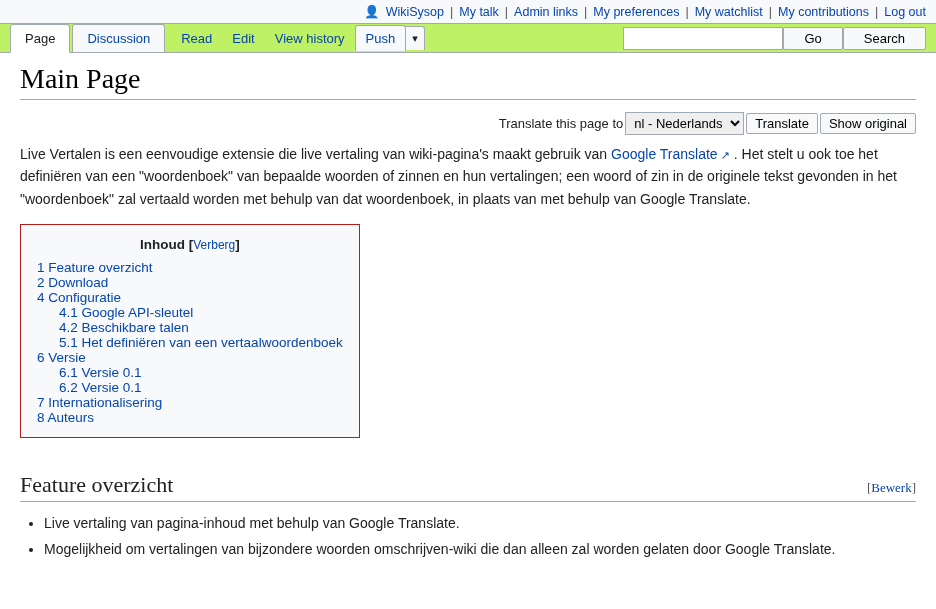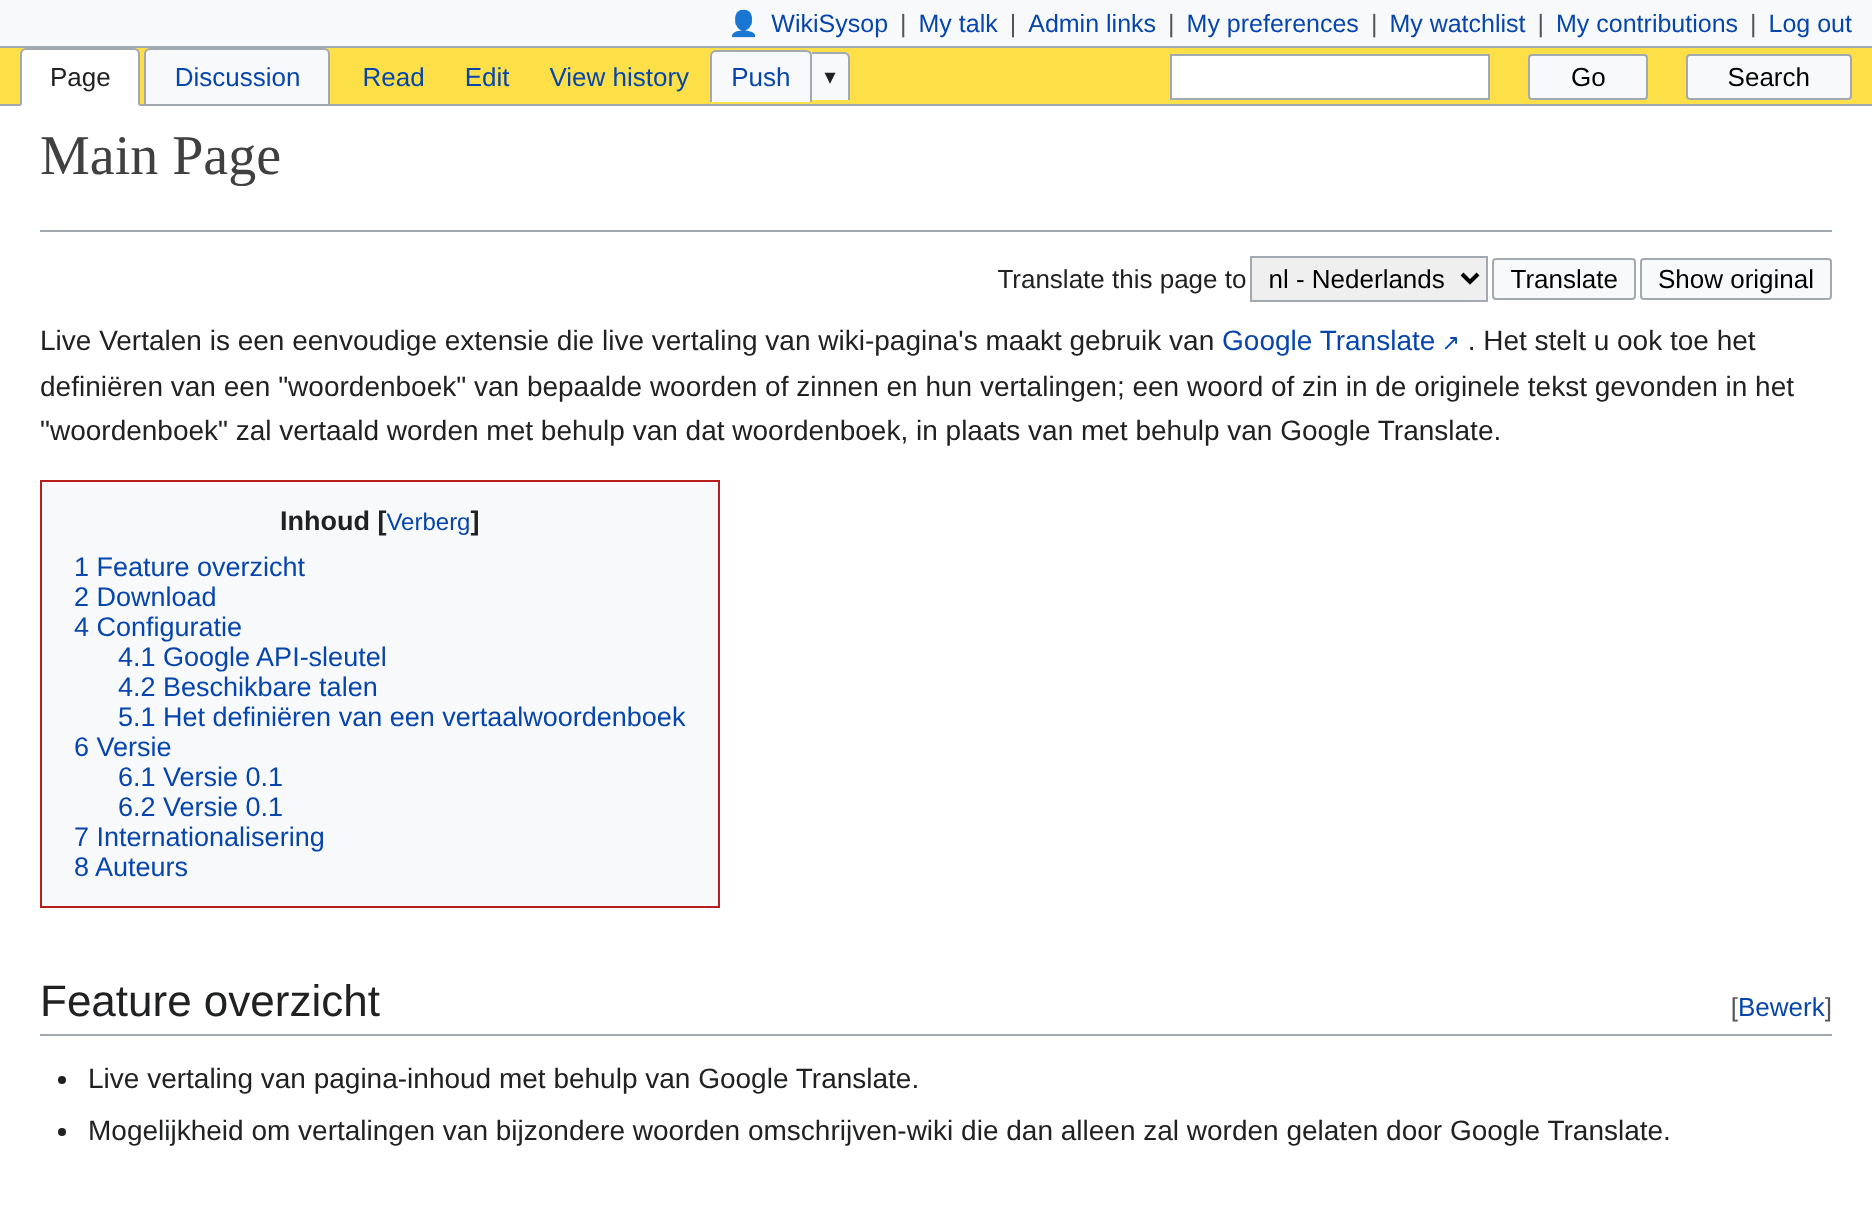--- a/index.html
+++ b/index.html
@@ -23,21 +23,21 @@
     }
     #top-bar .user-icon { color: #555; margin-left: 6px; }
     .sep { color: #555; margin-left: 6px; }
 
     
     #nav-bar {
       display: flex;
       align-items: center;
       border-bottom: 1px solid #a2a9b1;
       padding: 0 10px;
-      background: #fde047;
+      background: #bef264;
       position: relative;
     }
     #tabs {
       display: flex;
       align-items: flex-end;
     }
     .tab {
       padding: 6px 14px;
       border: 1px solid #a2a9b1;
       border-bottom: none;
@@ -95,40 +95,40 @@
     }
     #search-input {
       width: 160px;
       padding: 3px 5px;
       border: 1px solid #a2a9b1;
       font-size: 13px;
     }
     .go-btn, .search-btn {
       padding: 3px 20px;
       font-size: 13px;
-      margin-left: 19px;
+      margin-left: 0;
       border: 1px solid #a2a9b1;
       background: #f8f9fa;
       cursor: pointer;
       border-radius: 2px;
     }
 
     
     #content {
       padding: 10px 20px 20px 20px;
       max-width: 936px;
     }
     h1.page-title {
       font-family: 'Linux Libertine', Georgia, Times, serif;
       font-size: 28px;
       font-weight: normal;
       border-bottom: 1px solid #a2a9b1;
-      padding-bottom: 20px;
+      padding-bottom: 4px;
       margin-bottom: 12px;
-      color: #404040;
+      color: #000000;
     }
 
     
     #translate-row {
       display: flex;
       align-items: center;
       margin-bottom: 8px;
       flex-wrap: wrap;
     }
     #translate-row .translate-label {
@@ -176,21 +176,21 @@
       text-align: center;
       font-weight: bold;
       margin-bottom: 8px;
     }
     #toc-title a { color: #0645ad; font-size: 12px; font-weight: normal; cursor: pointer; }
     #toc a { color: #0645ad; text-decoration: none; }
     .toc-sub { padding-left: 22px; }
 
     
     h2.section-title {
-      font-family: Liberation Sans, sans-serif;
+      font-family: Liberation Serif, serif;
       font-size: 22px;
       font-weight: normal;
       border-bottom: 1px solid #a2a9b1;
       padding-bottom: 3px;
       margin: 16px 0 10px 0;
       display: flex;
       justify-content: space-between;
       align-items: baseline;
     }
     h2.section-title .edit-link {

